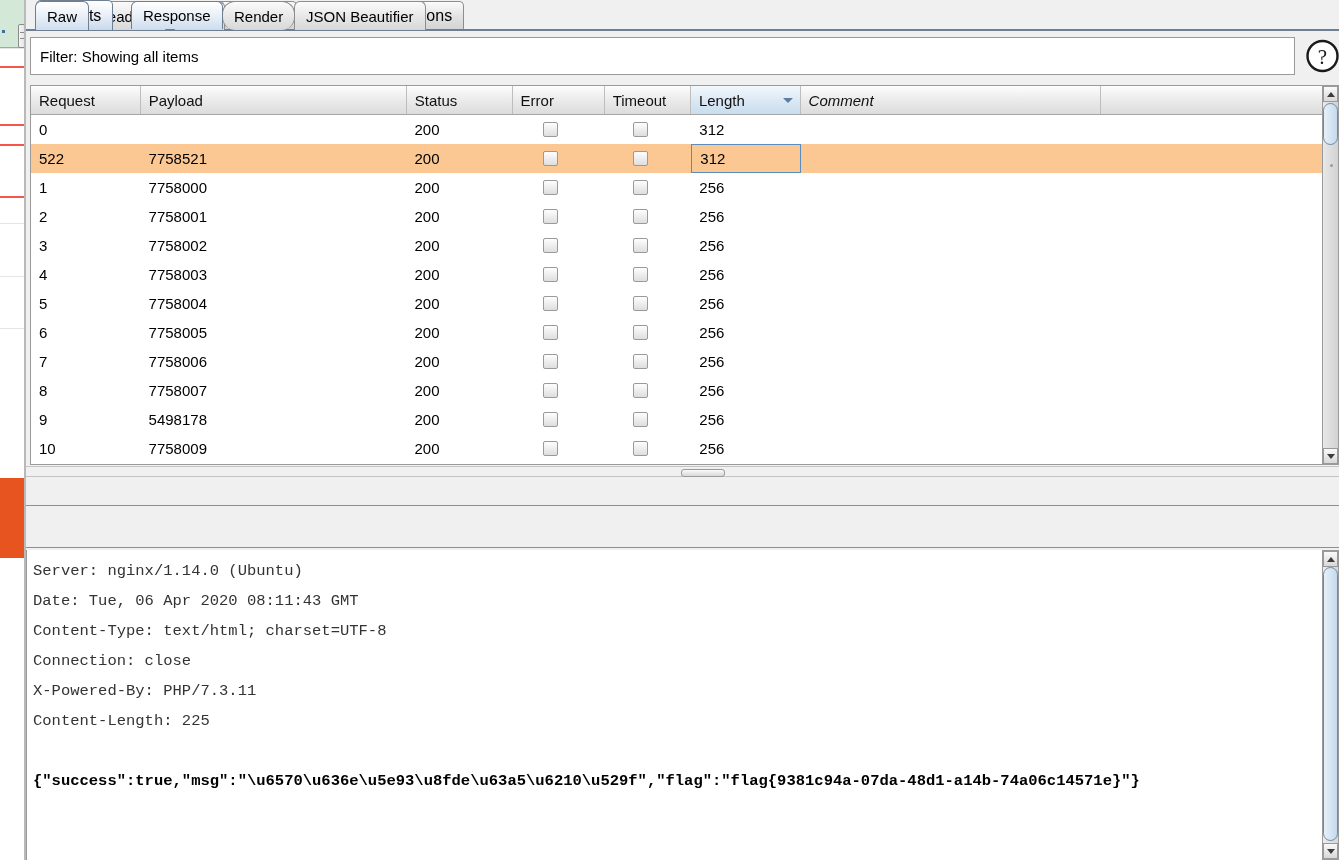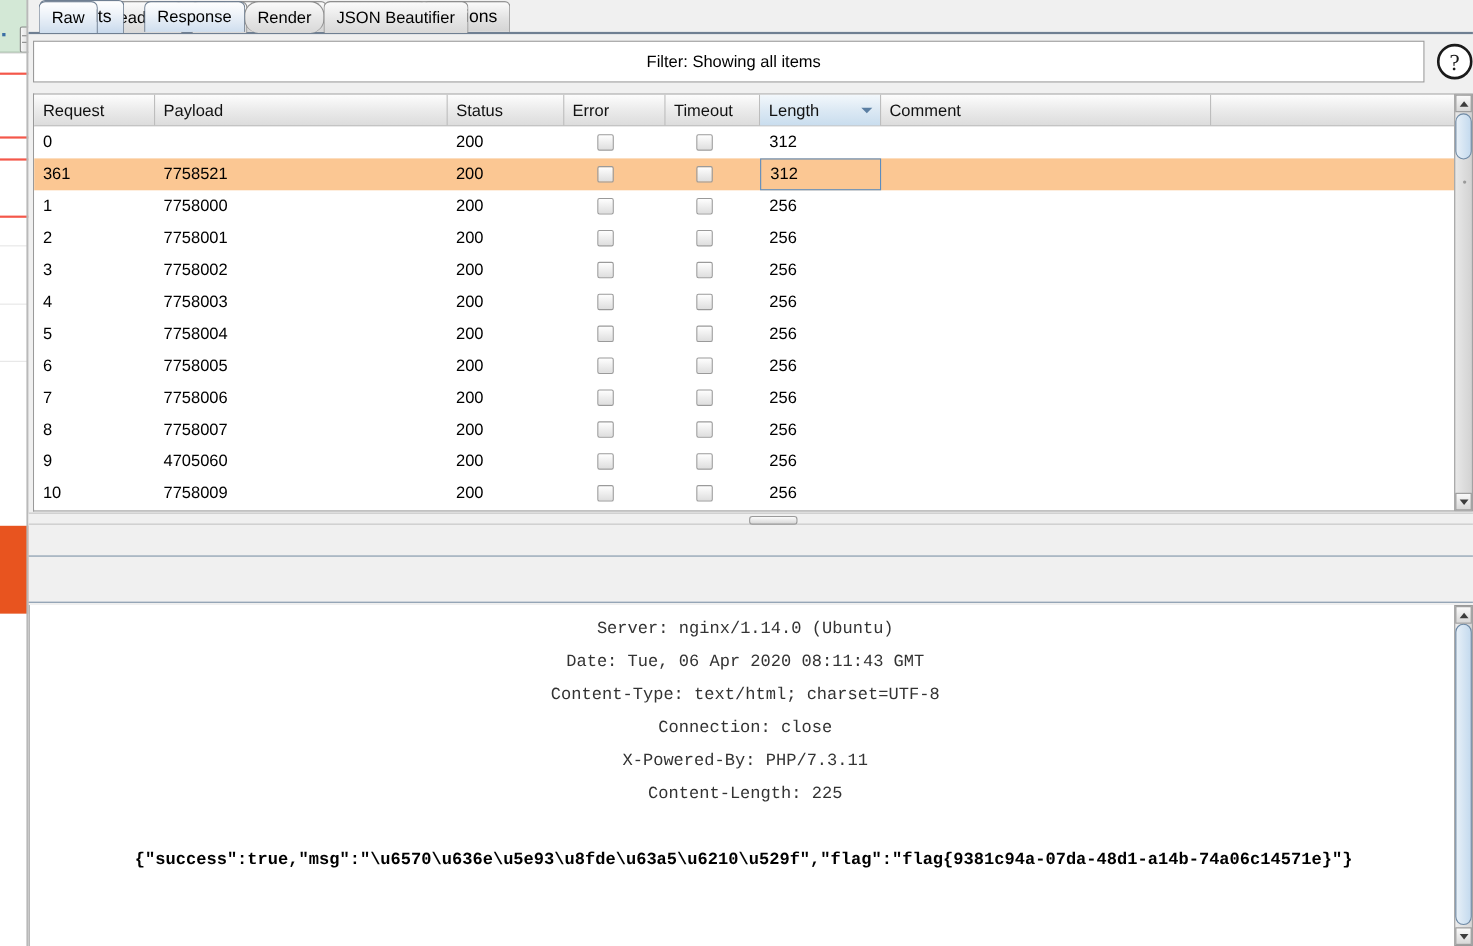--- a/index.html
+++ b/index.html
@@ -94,21 +94,21 @@
   }
 
   
   .filterbar {
     position: absolute; left: 4px; top: 37px; width: 1265px; height: 38px;
     box-sizing: border-box;
     background: #ffffff;
     border: 1px solid #9a9a9a;
     display: flex; align-items: center;
     padding-left: 9px;
-    font-size: 15px; color: #000; justify-content: center;
+    font-size: 15px; color: #000;
   }
   .help-icon {
     position: absolute; left: 1280px; top: 37px; width: 33px; height: 36px;
   }
 
   
   .table-area {
     position: absolute; left: 4px; top: 85px; width: 1292px; height: 380px;
     background: #ffffff;
     border: 1px solid #9a9a9a;
@@ -165,21 +165,21 @@
     background: linear-gradient(to bottom, #fefefe, #dedede);
   }
 
   
   .c-request { width: 112px; }
   .c-payload { width: 272px; }
   .c-status  { width: 108px; }
   .c-error   { width: 94px; }
   .c-timeout { width: 88px; }
   .c-length  { width: 112px; }
-  .c-comment { width: 307px; }
+  .c-comment { width: 307px; font-style: italic; }
   .c-tail    { width: 226px; border-right: none; }
 
   .cb-holder { justify-content: flex-start; padding-left: 31px; }
   .cb-holder2 { justify-content: flex-start; padding-left: 28px; }
 
   
   .vscroll {
     position: absolute; left: 1296px; top: 85px; width: 17px; height: 380px;
     background: linear-gradient(to right, #e8e8e8, #d2d2d2);
     border: 1px solid #9a9a9a;
@@ -270,21 +270,20 @@
   }
 
   
   .resp-area {
     position: absolute; left: 0px; top: 550px; width: 1296px; height: 310px;
     background: #ffffff;
     border-left: 1px solid #9a9a9a;
     box-sizing: border-box;
     padding: 6px 0 0 6px;
     overflow: hidden;
-    text-align: center;
   }
   .resp-line {
     font-family: "Liberation Mono", monospace;
     font-size: 15.5px;
     line-height: 30px;
     color: #333333;
     white-space: pre;
   }
   .resp-body {
     font-family: "Liberation Mono", monospace;
@@ -398,21 +397,21 @@
               <div class="cb"></div>
             </div>
             <div class="td c-timeout cb-holder2">
               <div class="cb"></div>
             </div>
             <div class="td c-length">312</div>
             <div class="td c-comment"></div>
             <div class="td c-tail"></div>
           </div>
           <div class="tr highlight">
-            <div class="td c-request">361</div>
+            <div class="td c-request">522</div>
             <div class="td c-payload">7758521</div>
             <div class="td c-status">200</div>
             <div class="td c-error cb-holder">
               <div class="cb"></div>
             </div>
             <div class="td c-timeout cb-holder2">
               <div class="cb"></div>
             </div>
             <div class="td c-length cell-focus">312</div>
             <div class="td c-comment"></div>
@@ -525,21 +524,21 @@
             </div>
             <div class="td c-timeout cb-holder2">
               <div class="cb"></div>
             </div>
             <div class="td c-length">256</div>
             <div class="td c-comment"></div>
             <div class="td c-tail"></div>
           </div>
           <div class="tr">
             <div class="td c-request">9</div>
-            <div class="td c-payload">4705060</div>
+            <div class="td c-payload">5498178</div>
             <div class="td c-status">200</div>
             <div class="td c-error cb-holder">
               <div class="cb"></div>
             </div>
             <div class="td c-timeout cb-holder2">
               <div class="cb"></div>
             </div>
             <div class="td c-length">256</div>
             <div class="td c-comment"></div>
             <div class="td c-tail"></div>

